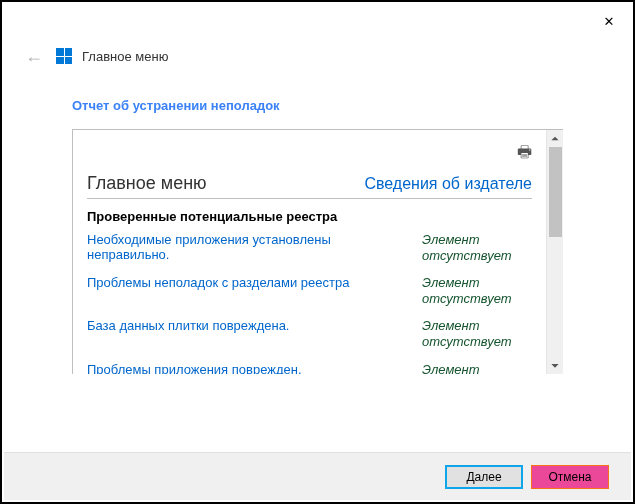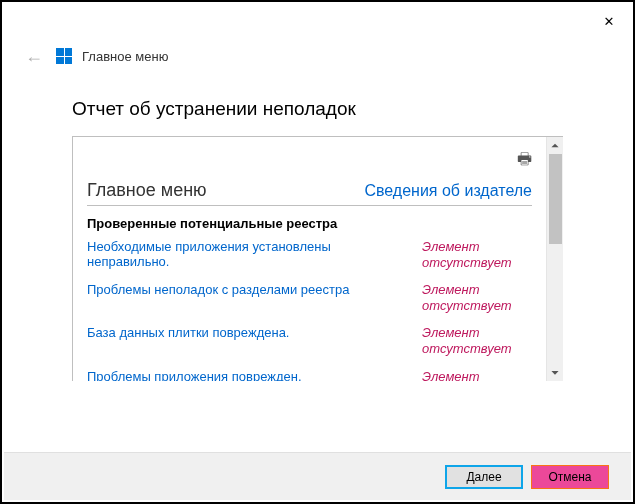--- a/index.html
+++ b/index.html
@@ -9,33 +9,33 @@
   .titlebar { display: flex; align-items: center; height: 38px; padding-right: 6px; }
   .titlebar .spacer { flex: 1; }
   .close-btn { width: 36px; height: 28px; display: flex; align-items: center; justify-content: center; cursor: pointer; font-size: 13px; color: #000; background: transparent; border: none; }
 
   .header-row { display: flex; align-items: center; padding: 4px 20px 0 20px; gap: 10px; }
   .back-arrow { width: 24px; height: 24px; display: flex; align-items: center; justify-content: center; color: #b0b0b0; font-size: 18px; cursor: pointer; }
   .win-logo { width: 16px; height: 16px; display: grid; grid-template-columns: 1fr 1fr; grid-template-rows: 1fr 1fr; gap: 1px; }
   .win-logo span { background: #0078d7; }
   .header-title { font-size: 13px; color: #333; }
 
-  .main-title { color: #000000; font-size: 19px; font-weight: 400; padding: 30px 52px 16px 70px; }
+  .main-title { color: #3b82f6; font-size: 13px; font-weight: 700; padding: 30px 52px 16px 70px; }
 
   .report-wrap { margin: 0 70px 0 70px; height: 245px; display: flex; border-top: 1px solid #bfbfbf; border-left: 1px solid #bfbfbf; }
   .report-inner { flex: 1; padding: 10px 14px 10px 14px; overflow: hidden; position: relative; }
   .report-top { display: flex; align-items: flex-end; justify-content: space-between; margin-bottom: 6px; }
   .report-top .print-icon { color: #555; font-size: 16px; }
   .report-heading-row { display: flex; align-items: baseline; justify-content: space-between; border-bottom: 1px solid #bfbfbf; padding-bottom: 4px; margin-bottom: 10px; }
   .report-heading { font-size: 18px; color: #333; font-weight: 400; }
   .publisher-link { color: #0066cc; font-size: 16px; cursor: pointer; }
   .section-title { font-weight: bold; font-size: 13px; color: #000; margin-bottom: 8px; }
   .problem-row { display: flex; justify-content: space-between; align-items: flex-start; margin-bottom: 12px; gap: 20px; }
   .problem-link { color: #0066cc; font-size: 13px; cursor: pointer; flex: 1; }
-  .problem-status { font-style: italic; color: #be185d; font-size: 13px; width: 110px; text-align: left; line-height: 1.2; }
+  .problem-status { font-style: italic; color: #14532d; font-size: 13px; width: 110px; text-align: left; line-height: 1.2; }
 
   .scrollbar { width: 17px; background: #f0f0f0; display: flex; flex-direction: column; align-items: center; justify-content: space-between; border-left: 1px solid #e5e5e5; }
   .scrollbar .arrow { width: 17px; height: 17px; display: flex; align-items: center; justify-content: center; font-size: 10px; color: #555; cursor: pointer; }
   .scrollbar .track { flex: 1; width: 100%; position: relative; }
   .scrollbar .thumb { position: absolute; top: 0; left: 2px; width: 13px; height: 90px; background: #c2c2c2; cursor: pointer; }
 
   .footer { position: absolute; left: 2px; right: 2px; bottom: 2px; height: 48px; background: #f0f0f0; display: flex; align-items: center; justify-content: flex-end; padding-right: 22px; gap: 8px; border-top: 1px solid #e0e0e0; }
   .btn { min-width: 78px; height: 24px; font-size: 12px; background: #ec4899; border: 1px solid #f97316; cursor: pointer; padding: 0 12px; }
   .btn.primary { border: 2px solid #0ea5e9; background: #e1e1e1; }
 </style>

